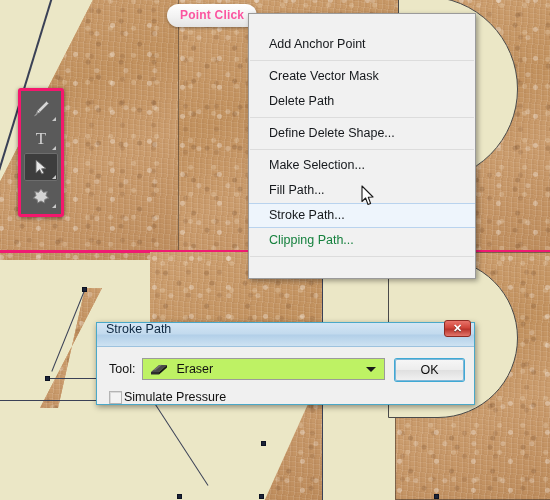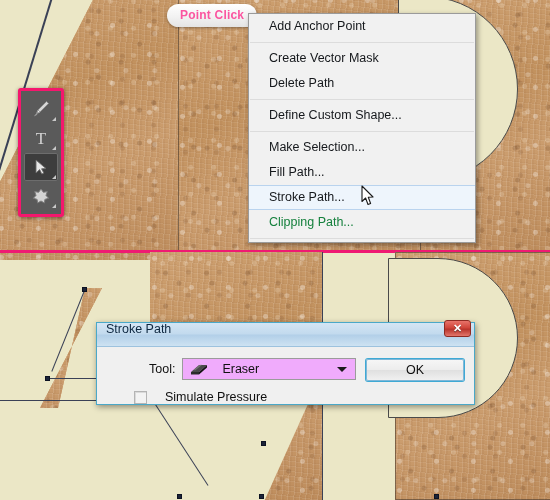--- a/index.html
+++ b/index.html
@@ -88,21 +88,21 @@
     white-space:nowrap;
     letter-spacing:.2px;
   }
 
   
   #context-menu {
     position:absolute;
     background:#f1f1f1;
     border:1px solid #9a9a9a;
     box-shadow:2px 2px 5px rgba(0,0,0,.35);
-    padding:0 0;
+    padding:18px 0;
   }
   .menu-item {
     height:25px; line-height:25px;
     padding:0 22px 0 20px;
     font-size:12.5px;
     color:#15181c;
     white-space:nowrap;
     font-family:"Liberation Sans", sans-serif;
   }
   .menu-item.highlight {
@@ -135,43 +135,42 @@
   #dialog-close {
     width:27px; height:17px; border-radius:3px;
     background:linear-gradient(180deg,#e8736a 0%,#d0453a 45%,#b8342c 55%,#e2766c 100%);
     border:1px solid #8e2a22;
     display:flex;align-items:center;justify-content:center;
     color:#fff; font-size:11px; font-weight:bold; line-height:1;
     text-shadow:0 1px 0 rgba(0,0,0,.5);
   }
   #dialog-body { padding:11px 10px 10px 12px; display:flex; gap:10px; }
   #dialog-left { flex:1; }
-  .field-row { display:flex; align-items:center; gap:7px;margin-left:40px; }
+  .field-row { display:flex; align-items:center; gap:7px; }
   .field-label { font-size:12.5px; color:#101010; }
   #tool-select {
     flex:1; height:22px;
-    background:#f0abfc; border:1px solid #9b9b9b;
+    background:#bef264; border:1px solid #9b9b9b;
     display:flex; align-items:center; padding:0 0 0 6px;
     position:relative;
-    gap:6px;
   }
   #tool-select-value { font-size:12.5px; color:#101010; margin-left:7px; }
   #select-arrow {
     position:absolute; right:8px; top:50%; margin-top:-2px;
     width:0;height:0;border-left:5px solid transparent;border-right:5px solid transparent;border-top:5px solid #1a1a1a;
   }
-  #checkbox-row { display:flex; align-items:center; gap:18px; margin-top:10px;margin-left:25px; }
+  #checkbox-row { display:flex; align-items:center; gap:2px; margin-top:10px; }
   #sim-checkbox {
     width:13px;height:13px;background:#f3f3f3;border:1px solid #b4b4b4;
     box-shadow:inset 1px 1px 0 #dadada;
   }
   #checkbox-label { font-size:12.5px; color:#101010; }
   #dialog-right { display:flex; flex-direction:column; gap:8px; padding-top:1px; }
   .dlg-btn {
-    width:98px; height:22px;
+    width:69px; height:22px;
     font-size:12.5px; color:#0d0d0d;
     display:flex;align-items:center;justify-content:center;
     background:linear-gradient(180deg,#f6f6f6 0%,#ededed 48%,#e0e0e0 52%,#f0f0f0 100%);
     border:1px solid #9d9d9d; border-radius:2px;
   }
   .dlg-btn.default { box-shadow:0 0 0 1px #3fa9d4; border-color:#7fb7d8; }
 </style>
 </head>
 <body>
 
@@ -251,21 +250,21 @@
 </div>
 
 <div id="right-click-badge" style="left:167px; top:4px;">Point Click</div>
 
 <div id="context-menu" style="left:248px; top:13px; width:228px;">
   <div class="menu-item">Add Anchor Point</div>
   <div class="menu-sep"></div>
   <div class="menu-item">Create Vector Mask</div>
   <div class="menu-item">Delete Path</div>
   <div class="menu-sep"></div>
-  <div class="menu-item">Define Custom Shape...</div>
+  <div class="menu-item">Define Delete Shape...</div>
   <div class="menu-sep"></div>
   <div class="menu-item">Make Selection...</div>
   <div class="menu-item">Fill Path...</div>
   <div class="menu-item highlight">Stroke Path...</div>
   <div class="menu-item disabled">Clipping Path...</div>
   <div class="menu-sep"></div>
 </div>
 
 <div id="mouse-cursor" style="left:361px; top:185px;">
   <svg width="14" height="21" viewBox="0 0 14 21">

